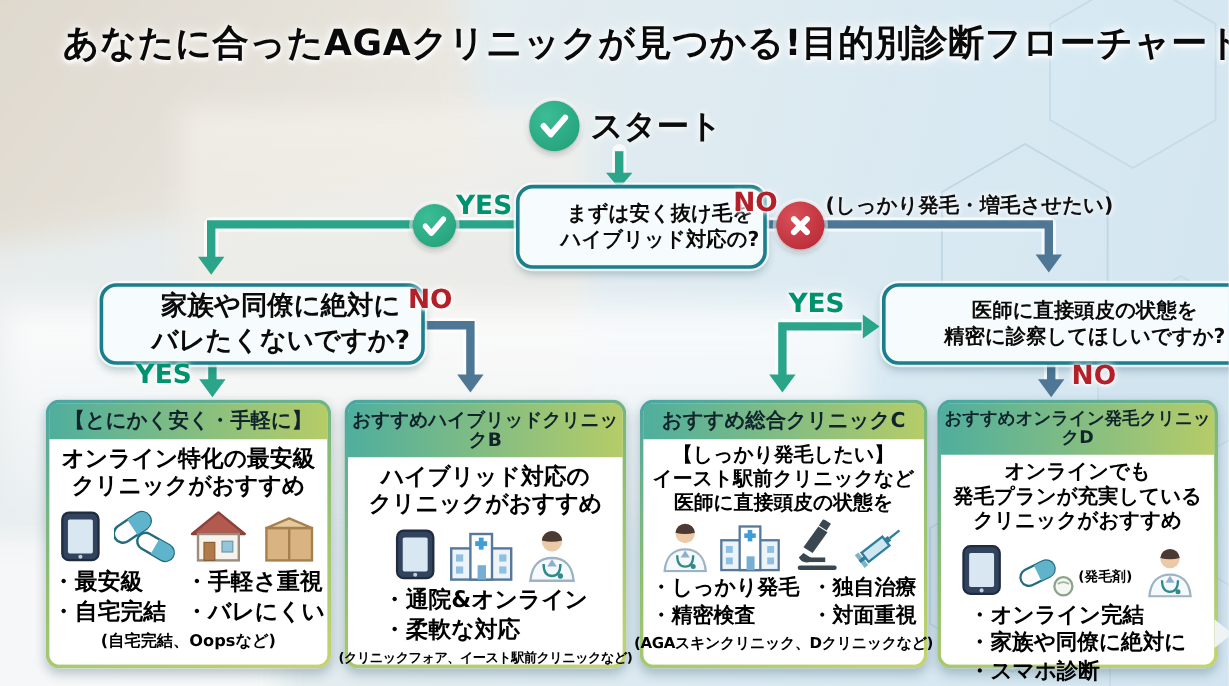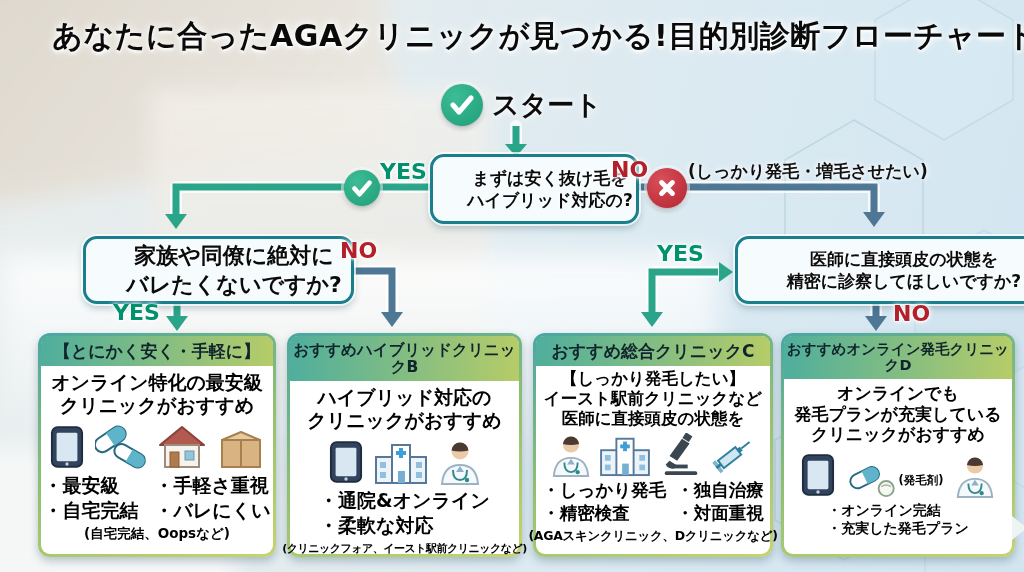--- a/index.html
+++ b/index.html
@@ -65,21 +65,21 @@
   .card-heading{font-weight:800;color:#000;text-align:center;line-height:1.22;margin-top:5px;
     font-size:19px;}
   .card-c .card-heading{font-size:16.5px;margin-top:3px}
   .card-d .card-heading{font-size:17px;margin-top:4px}
   .icons-row{display:flex;align-items:flex-end;justify-content:center;gap:11px;margin:7px 0 3px;}
   .card-c .icons-row{margin:4px 0 2px;gap:8px}
   .icon-stack{display:flex;flex-direction:row;align-items:center;}
   .icon-caption{font-size:11.5px;font-weight:800;color:#000;line-height:1;}
   .bullets{display:flex;gap:16px;font-weight:800;font-size:19px;line-height:1.3;color:#000;}
   .card-c .bullets{font-size:17.5px;gap:10px}
-  .card-d .bullets{font-size:14px}
+  .card-d .bullets{font-size:18px}
   .bullets .col{display:flex;flex-direction:column;align-items:flex-start;}
   .card-footer{font-weight:700;font-size:13.5px;margin-top:3px;color:#000;white-space:nowrap;}
   .card-b .card-footer{font-size:11px;letter-spacing:-.5px}
   .card-c .card-footer{font-size:12.5px;letter-spacing:-.3px}
   .card-tail{position:absolute;right:-15px;top:180px;width:0;height:0;
     border-top:12px solid transparent;border-bottom:12px solid transparent;
     border-left:15px solid #eef4f4;}
 </style>
 </head>
 <body>
@@ -354,19 +354,20 @@
           <path d="M21 3.5a8.5 8.5 0 0 1 8.5 8c-6 1.4-11.5 1.4-17 0a8.5 8.5 0 0 1 8.5-8z" fill="#4a3a33"></path>
           <path d="M3 45c1-13 8-19 18-19s17 6 18 19z" fill="#f5f9fb" stroke="#9db3c4" stroke-width="2"></path>
           <polygon points="21,27 17,33 25,33" fill="#8fb0cc"></polygon>
           <path d="M14 31c0 7 3 10 7 10s7-3 7-10" stroke="#2f8b8b" stroke-width="2" fill="none"></path>
           <circle cx="28" cy="41" r="2.2" fill="#2f8b8b"></circle>
         </svg>
     </div>
     <div class="bullets">
       <div class="col">
         <span>・オンライン完結</span>
-        <span>・充実した発毛プラン</span>
+        <span>・家族や同僚に絶対に</span>
+        <span>・スマホ診断</span>
       </div>
     </div>
     <div class="card-tail"></div>
   </div>
 
 </div>
 
 </body></html>

